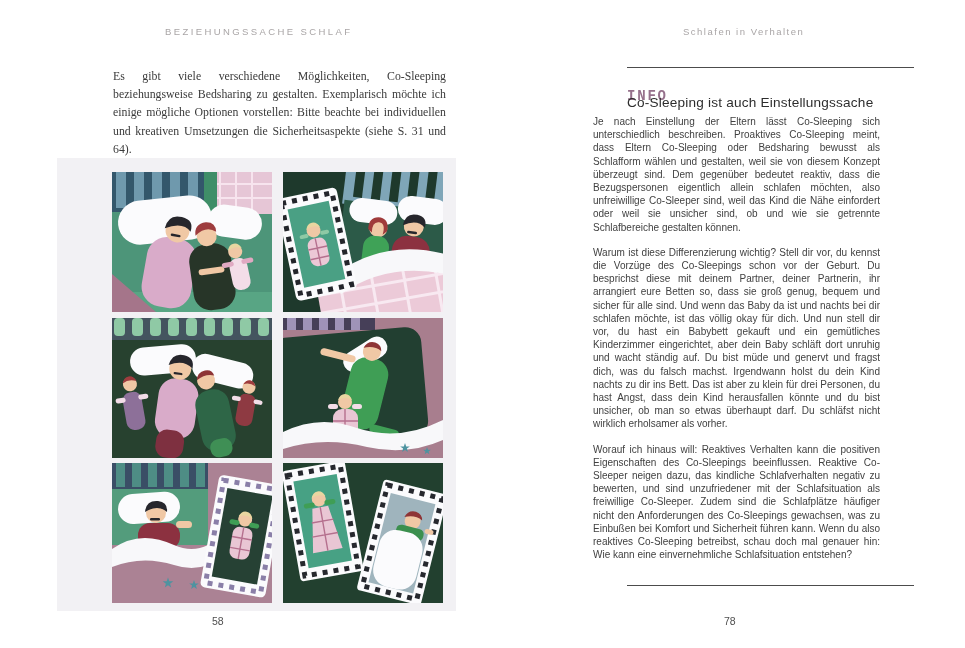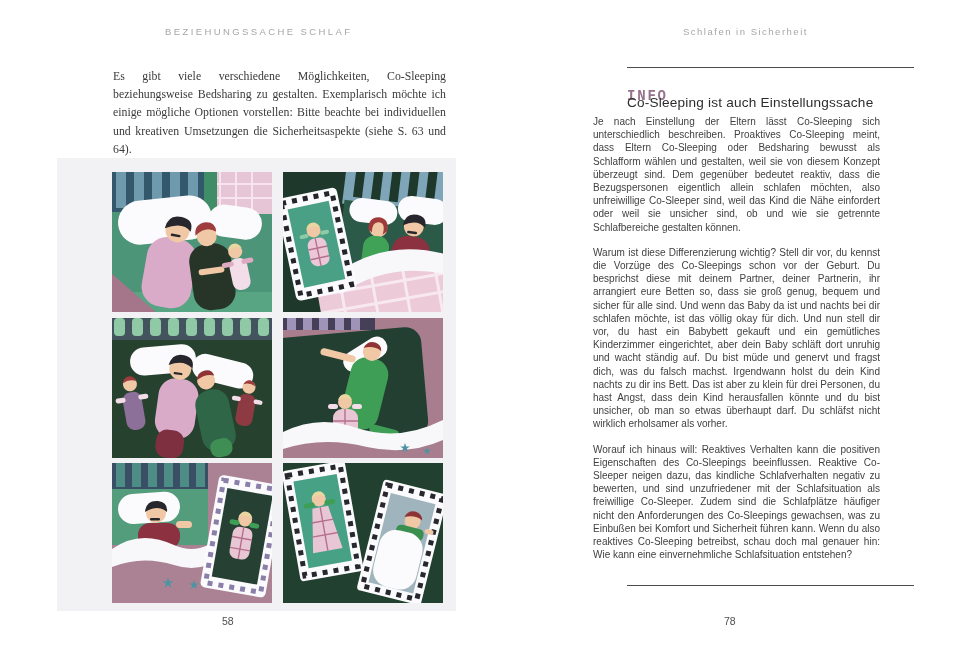--- a/index.html
+++ b/index.html
@@ -31,32 +31,32 @@
               letter-spacing:1.8px;color:#96718c;font-family:Liberation Mono, monospace;}
   .info-title{position:absolute;left:627px;top:95px;font-size:13.6px;font-weight:normal;
               color:#2d2d2d;letter-spacing:0.2px;text-align:right;}
   .body-col{position:absolute;left:593px;top:115px;width:287px;font-size:10px;
             line-height:13.2px;color:#414141;text-align:justify;}
   .body-col p{margin:0 0 12px 0;}
   .body-col p:last-child{margin-bottom:0;}
 
   
   .pagenum{position:absolute;top:615px;font-size:10.5px;color:#4f4f4f;}
-  .pagenum.left{left:222px;}
+  .pagenum.left{left:212px;}
   .pagenum.right{left:724px;}
 </style>
 </head>
 <body>
 
 <div class="spread">
 
   <div class="runhead left">BEZIEHUNGSSACHE SCHLAF</div>
-  <div class="runhead right">Schlafen in Sicherheit</div>
-
-  <div class="intro">Es gibt viele verschiedene Möglichkeiten, Co-Sleeping beziehungsweise Bedsharing zu gestalten. Exemplarisch möchte ich einige mögliche Optionen vorstellen: Bitte beachte bei individuellen und kreativen Umsetzungen die Sicherheitsaspekte (siehe S. 63 und 64).</div>
+  <div class="runhead right">Schlafen in Verhalten</div>
+
+  <div class="intro">Es gibt viele verschiedene Möglichkeiten, Co-Sleeping beziehungsweise Bedsharing zu gestalten. Exemplarisch möchte ich einige mögliche Optionen vorstellen: Bitte beachte bei individuellen und kreativen Umsetzungen die Sicherheitsaspekte (siehe S. 31 und 64).</div>
 
   <div class="backdrop"></div>
 
   <div class="illu-grid">
 
     <div class="panel">
       <svg width="160" height="140" viewBox="0 0 160 140" role="img" aria-label="Familienbett: Eltern schlafen gemeinsam mit Baby in einem Bett">
         <rect width="160" height="140" fill="#58a584"></rect>
         <rect width="160" height="120" fill="#4d9579"></rect>
         <rect width="160" height="40" fill="#33576b"></rect>

